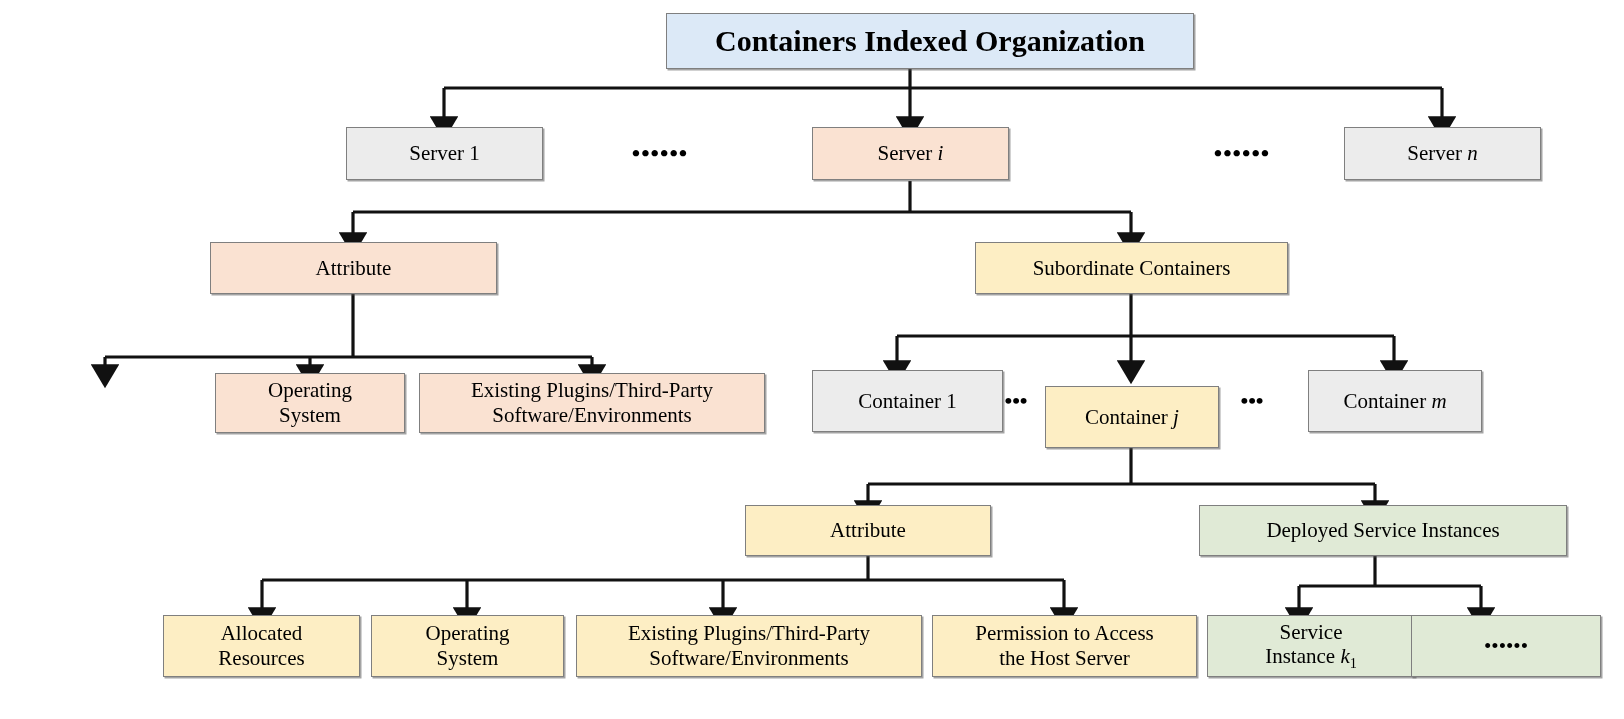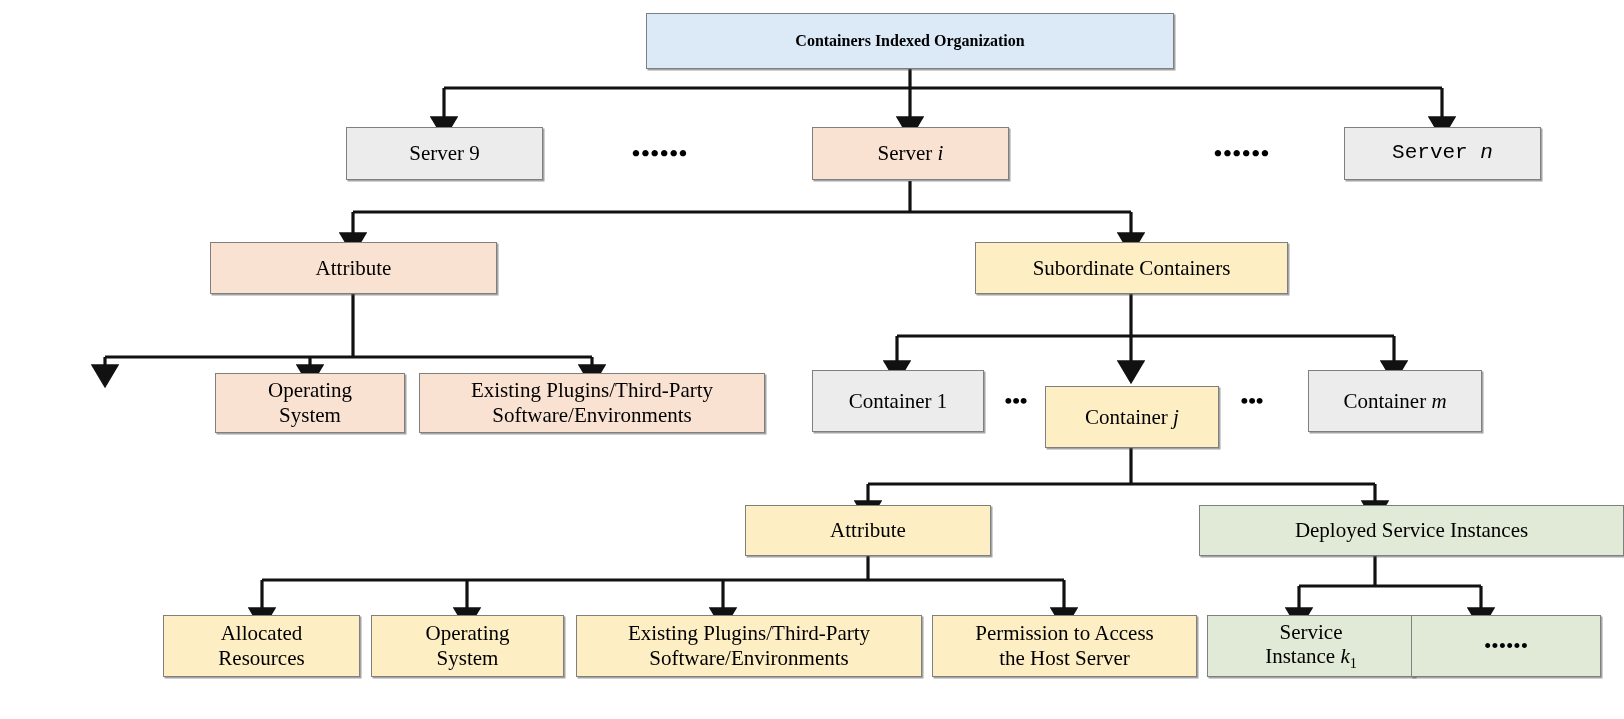--- a/index.html
+++ b/index.html
@@ -17,21 +17,21 @@
     border:1px solid #7f7f7f;
     display:flex;align-items:center;justify-content:center;
     text-align:center;
     color:#000000;
     font-size:21px;
     line-height:1.18;
     padding:2px 6px;
     box-shadow:1.5px 1.5px 0 rgba(90,90,90,0.55);
   }
   .node .lbl{display:block;width:100%;white-space:pre-line;}
-  .title-node{font-weight:bold;font-size:16px;}
+  .title-node{font-weight:bold;font-size:30px;margin-left:20px;}
   .ell{
     position:absolute;
     display:flex;align-items:center;justify-content:center;
     color:#000;font-size:24px;letter-spacing:1px;
     font-family:"Liberation Serif","DejaVu Serif",serif;
     font-weight:bold;
   }
   .ell.small{font-size:22px;letter-spacing:0px;}
   i{font-style:italic;}
   sub{font-size:.68em;}
@@ -89,63 +89,63 @@
       <path d="M1299,586 L1299,611" marker-end="url(#ah)"></path>
       <path d="M1481,586 L1481,611" marker-end="url(#ah)"></path>
     </g>
   </svg>
 
   <div class="node title-node" style="left:646px;top:13px;width:528px;height:56px;background:#dce9f7;">
     <span class="lbl">Containers Indexed Organization</span>
   </div>
 
   <div class="node" style="left:346px;top:127px;width:197px;height:53px;background:#ececec;">
-    <span class="lbl">Server 9</span>
+    <span class="lbl">Server 1</span>
   </div>
   <div class="ell" style="left:610px;top:127px;width:100px;height:53px;">••••••</div>
   <div class="node" style="left:812px;top:127px;width:197px;height:53px;background:#fae2d2;">
     <span class="lbl">Server <i>i</i></span>
   </div>
   <div class="ell" style="left:1192px;top:127px;width:100px;height:53px;">••••••</div>
-  <div class="node" style="left:1344px;top:127px;width:197px;height:53px;background:#ececec;font-family:Liberation Mono, monospace;">
+  <div class="node" style="left:1344px;top:127px;width:197px;height:53px;background:#ececec;">
     <span class="lbl">Server <i>n</i></span>
   </div>
 
   <div class="node" style="left:210px;top:242px;width:287px;height:52px;background:#fae2d2;">
     <span class="lbl">Attribute</span>
   </div>
   <div class="node" style="left:975px;top:242px;width:313px;height:52px;background:#fdeec4;justify-content:center;">
     <span class="lbl">Subordinate Containers</span>
   </div>
 
   <div class="node" style="left:215px;top:373px;width:190px;height:60px;background:#fae2d2;">
     <span class="lbl">Operating
 System</span>
   </div>
   <div class="node" style="left:419px;top:373px;width:346px;height:60px;background:#fae2d2;">
     <span class="lbl">Existing Plugins/Third-Party
 Software/Environments</span>
   </div>
 
-  <div class="node" style="left:812px;top:370px;width:172px;height:62px;background:#ececec;">
+  <div class="node" style="left:812px;top:370px;width:191px;height:62px;background:#ececec;">
     <span class="lbl">Container 1</span>
   </div>
   <div class="ell small" style="left:992px;top:370px;width:48px;height:62px;">•••</div>
   <div class="node" style="left:1045px;top:386px;width:174px;height:62px;background:#fdeec4;">
     <span class="lbl">Container <i>j</i></span>
   </div>
   <div class="ell small" style="left:1228px;top:370px;width:48px;height:62px;">•••</div>
   <div class="node" style="left:1308px;top:370px;width:174px;height:62px;background:#ececec;">
     <span class="lbl">Container <i>m</i></span>
   </div>
 
   <div class="node" style="left:745px;top:505px;width:246px;height:51px;background:#fdeec4;">
     <span class="lbl">Attribute</span>
   </div>
-  <div class="node" style="left:1199px;top:505px;width:425px;height:51px;background:#e0ead6;">
+  <div class="node" style="left:1199px;top:505px;width:368px;height:51px;background:#e0ead6;">
     <span class="lbl">Deployed Service Instances</span>
   </div>
 
   <div class="node" style="left:163px;top:615px;width:197px;height:62px;background:#fdeec4;">
     <span class="lbl">Allocated
 Resources</span>
   </div>
   <div class="node" style="left:371px;top:615px;width:193px;height:62px;background:#fdeec4;">
     <span class="lbl">Operating
 System</span>

